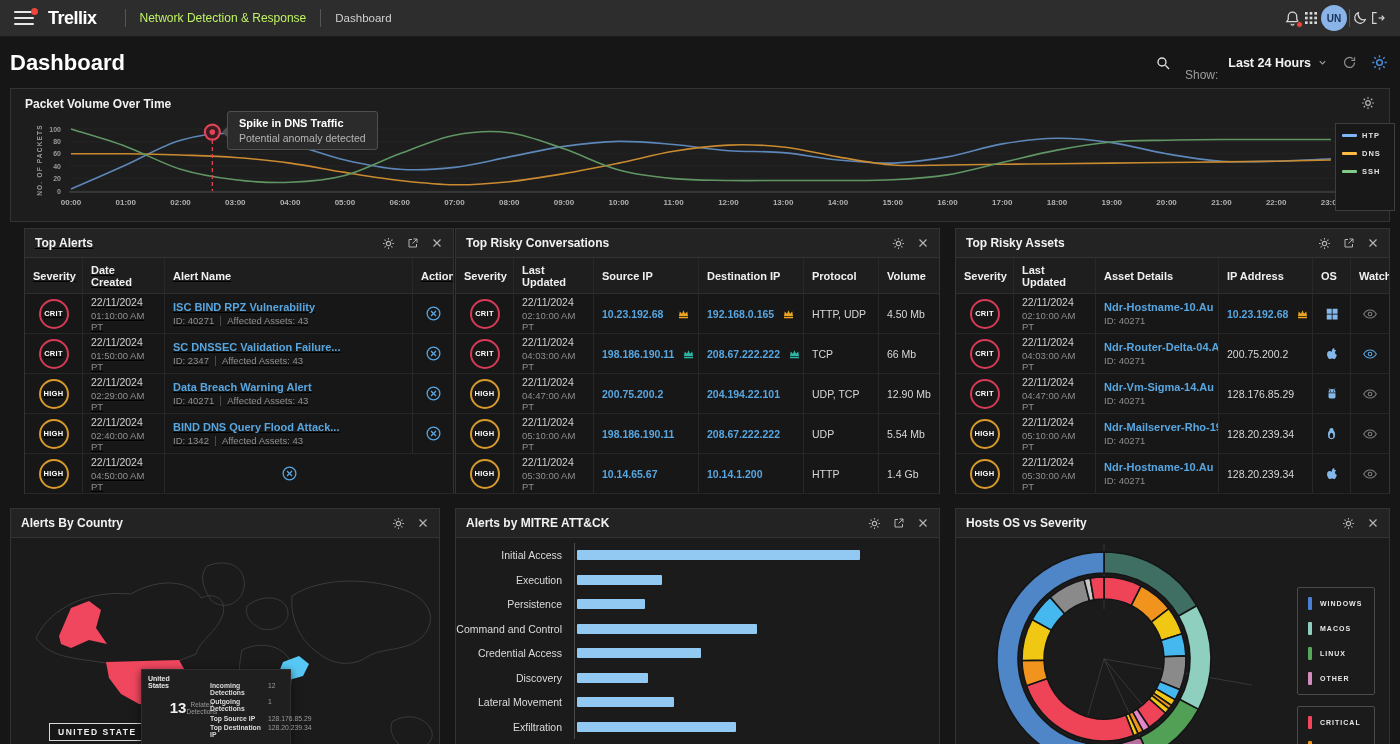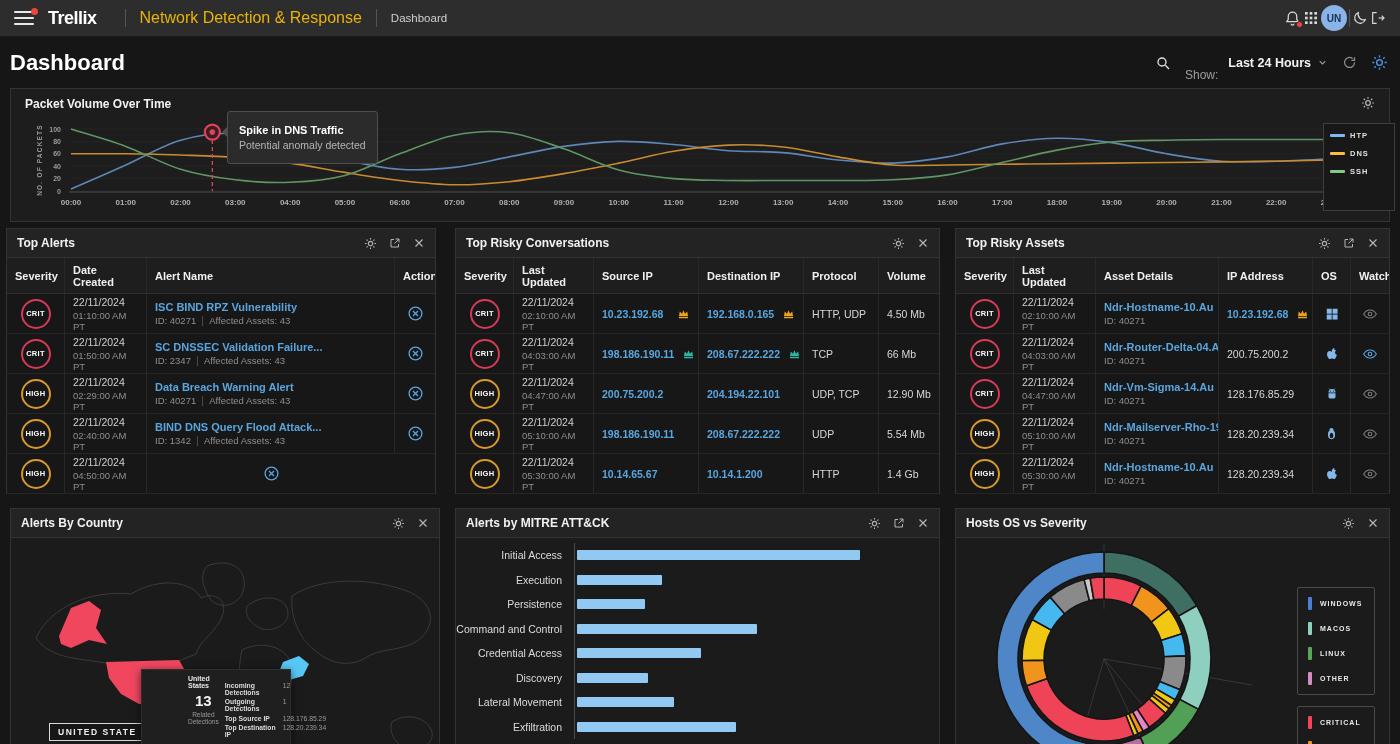--- a/index.html
+++ b/index.html
@@ -12,21 +12,21 @@
     display:flex; align-items:center; padding:0 14px; border-bottom:1px solid #1a1a1a; }
   .hamburger { position:relative; width:20px; height:14px; display:flex; flex-direction:column;
     justify-content:space-between; cursor:pointer; margin-right:14px; }
   .hamburger span { display:block; height:2px; background:#e8e8e8; border-radius:1px; }
   .ham-dot { position:absolute; top:-3px; right:-4px; width:7px; height:7px; border-radius:50%;
     background:#f0453c; }
   .brand { font-size:18px; font-weight:bold; color:#fff; letter-spacing:-0.5px; margin-right:14px; }
   .brand .bx { background:linear-gradient(135deg,#27c8a2,#3a9bf5); -webkit-background-clip:text;
     background-clip:text; color:transparent; }
   .tb-sep { width:1px; height:18px; background:#555; margin:0 14px; }
-  .product { font-size:16px; color:#eab308;text-align:center; }
+  .product { font-size:12px; color:#bef264;text-align:center; }
   .crumb { font-size:11.5px; color:#d0d0d0; }
   .tb-right { margin-left:auto; display:flex; align-items:center; gap:2px; }
   .tb-ic { color:#d8d8d8; position:relative; display:flex; cursor:pointer; }
   .bell-dot { position:absolute; bottom:-1px; right:-2px; width:7px; height:7px; border-radius:50%;
     background:#f0453c; border:1px solid #2d2d2d; }
   .avatar { width:26px; height:26px; border-radius:50%; background:#8ab4e8; color:#173055;
     font-size:10px; font-weight:bold; display:flex; align-items:center; justify-content:center; cursor:pointer; }
 
   
   .page-header { position:absolute; top:37px; left:0; width:1400px; height:51px;
@@ -43,35 +43,35 @@
     border-bottom:1px solid #333; }
   .ptitle { flex:1; font-size:12px; font-weight:bold; color:#f2f2f2; }
   .picons { display:flex; align-items:center; gap:12px; color:#b5b5b5; }
   .picons svg { cursor:pointer; }
 
   
   #packet-panel { top:88px; left:10px; width:1380px; height:134px; background:#1d1d1d; }
   #packet-panel .pv-title { position:absolute; top:8px; left:14px; font-size:12px; font-weight:bold; color:#f2f2f2; }
   #packet-panel .pv-gear { position:absolute; top:7px; right:14px; color:#b5b5b5; cursor:pointer; }
   #pv-chart { position:absolute; top:0; left:0; }
-  .pv-legend { position:absolute; top:34px; right:-6px; width:72px; height:88px; background:#181818;
+  .pv-legend { position:absolute; top:34px; right:-6px; width:60px; height:88px; background:#181818;
     border:1px solid #3e3e3e; padding:7px 6px; display:flex; flex-direction:column; gap:9px; z-index:3; }
   .pv-leg-item { display:flex; align-items:center; gap:5px; }
   .pv-leg-swatch { width:15px; height:3px; border-radius:1px; }
   .pv-leg-label { font-size:7.5px; font-weight:bold; letter-spacing:1px; color:#e0e0e0; }
   .pv-tooltip { position:absolute; left:216px; top:22px; background:#2b2b2b; border:1px solid #4f4f4f;
-    border-radius:3px; padding:12px 11px; z-index:4; }
+    border-radius:3px; padding:5px 11px; z-index:4; }
   .pv-tooltip:before { content:""; position:absolute; left:-6px; top:14px; border:6px solid transparent;
     border-right-color:#4f4f4f; border-left:none; }
   .pv-tt-title { font-size:11px; font-weight:bold; color:#fff; margin-bottom:3px; }
   .pv-tt-sub { font-size:10.5px; color:#b5b5b5; }
 
   
   .mid-panel { top:228px; height:266px; }
-  #p-alerts { left:6px; width:430px; }
+  #p-alerts { left:24px; width:430px;text-decoration:underline; }
   #p-conv { left:455px; width:485px; }
   #p-assets { left:955px; width:435px; }
   .thead, .trow { display:grid; align-items:center; }
   .thead { height:36px; background:#1e1e1e; border-bottom:1px solid #2e2e2e; }
   .thead .cell { font-size:11px; font-weight:bold; color:#f0f0f0; }
   .trow { height:40px; background:#171717; border-bottom:1px solid #262626; }
   .cell { padding:0 8px; height:100%; display:flex; align-items:center; border-right:1px solid #282828;
     overflow:hidden; }
   .cell:last-child { border-right:none; }
   .cell.center { justify-content:center; }
@@ -98,21 +98,21 @@
   
   .bot-panel { top:508px; height:260px; }
   #p-country { left:10px; width:430px; }
   #p-mitre { left:455px; width:485px; }
   #p-os { left:955px; width:435px; }
 
   
   #map-wrap { position:relative; width:428px; height:230px; }
   .map-tooltip { position:absolute; left:130px; top:131px; width:150px; height:76px; background:#1f1f1f;
     border:1px solid #2e2e2e; box-shadow:0 2px 8px rgba(0,0,0,.6); display:flex; padding:5px 6px; gap:6px; z-index:3; }
-  .mt-left { width:56px; display:flex; flex-direction:column; align-items:center;margin-left:40px; }
+  .mt-left { width:56px; display:flex; flex-direction:row; align-items:center; }
   .mt-country { align-self:flex-start; font-size:7px; font-weight:bold; color:#e8e8e8; margin-bottom:3px; }
   .mt-count { font-size:15px; font-weight:bold; color:#f0f0f0; }
   .mt-count-label { font-size:6.5px; color:#9a9a9a; text-align:center; margin-top:2px; }
   .mt-right { flex:1; display:flex; flex-direction:column; justify-content:space-around; padding-top:6px; }
   .mt-row { display:flex; font-size:6.8px; }
   .mt-row .l { font-weight:bold; color:#dcdcdc; width:58px; }
   .mt-row .v { color:#9a9a9a; }
   .map-label { position:absolute; left:38px; top:185px; border:1px solid #d8d8d8; color:#f0f0f0;
     font-size:8.5px; font-weight:bold; letter-spacing:1.5px; padding:3px 8px; background:#161616; z-index:2; }
 

